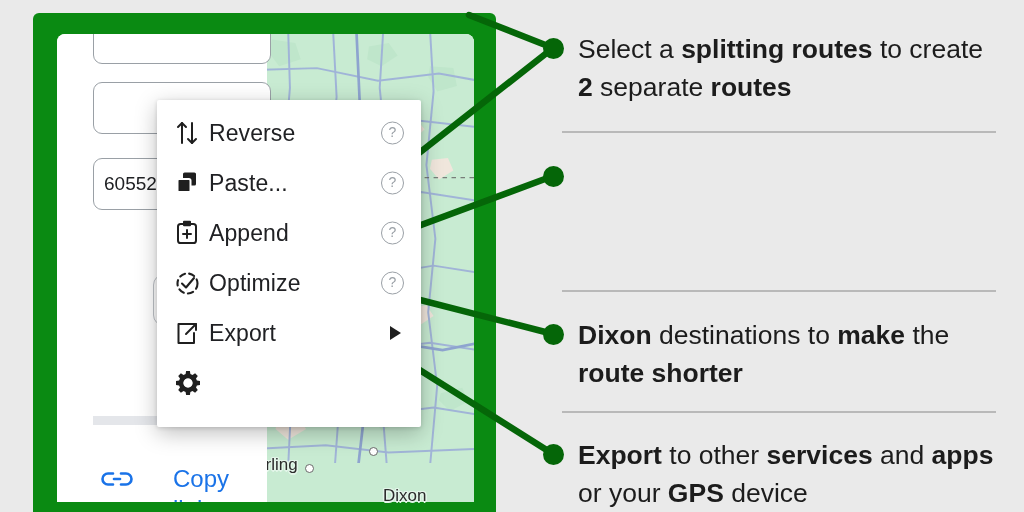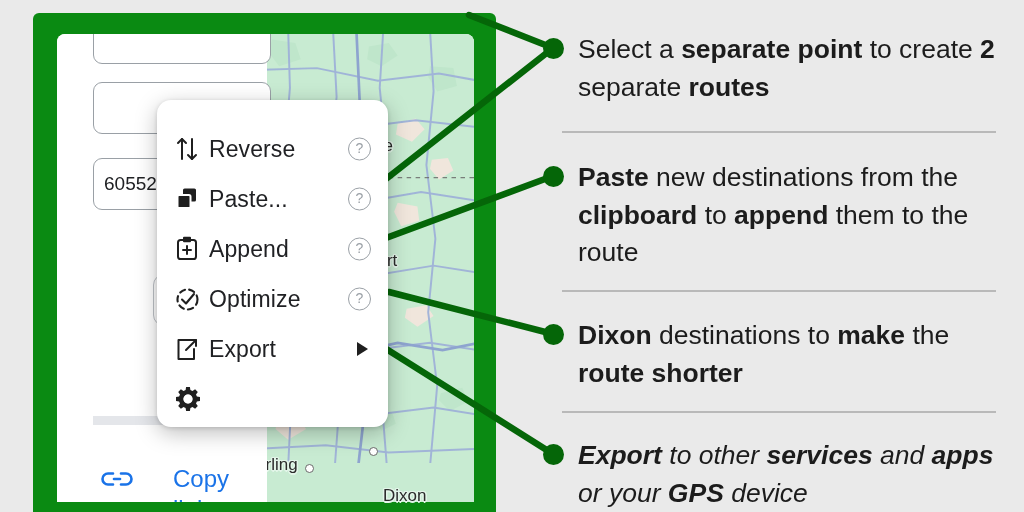--- a/index.html
+++ b/index.html
@@ -73,25 +73,25 @@
     line-height:1.25;
     margin-left:28px;
   }
   .copy-link-row{
     position:absolute;left:44px;top:430px;display:flex;align-items:flex-start;gap:12px;
   }
   .link-icon{width:32px;flex:0 0 32px;padding-top:6px;}
 
   
   .ctx-menu{
-    position:absolute;left:157px;top:100px;width:231px;height:327px;
-    background:#ffffff;border-radius:14px;
+    position:absolute;left:157px;top:100px;width:264px;height:327px;
+    background:#ffffff;border-radius:2px;
     box-shadow:0 6px 22px rgba(0,0,0,.26), 0 1px 4px rgba(0,0,0,.14);
     z-index:6;
-    padding:24px 0;box-sizing:border-box;
+    padding:8px 0;box-sizing:border-box;
   }
   .ctx-item{
     position:relative;height:50px;display:flex;align-items:center;
     padding:0 0 0 18px;box-sizing:border-box;
   }
   .ctx-ico{width:34px;flex:0 0 34px;display:flex;align-items:center;justify-content:flex-start;}
   .ctx-label{
     font-size:23px;color:#202124;letter-spacing:.1px;white-space:nowrap;
   }
   .ctx-help{
@@ -305,27 +305,26 @@
             M11.1 1h3.8l.5 3.1 2.1.9 2.6-1.8 2.7 2.7-1.8 2.6.9 2.1 3.1.5v3.8l-3.1.5-.9 2.1
             1.8 2.6-2.7 2.7-2.6-1.8-2.1.9-.5 3.1h-3.8l-.5-3.1-2.1-.9-2.6 1.8-2.7-2.7 1.8-2.6
             -.9-2.1L1 14.9v-3.8l3.1-.5.9-2.1-1.8-2.6 2.7-2.7 2.6 1.8 2.1-.9z"></path>
           <circle cx="13" cy="13" r="4.4" fill="#ffffff"></circle>
         </svg>
       </span>
     </div>
   </div>
 
   <div class="bullet" style="left:543px;top:38px;"></div>
-  <div class="ann" style="top:31px;">Select a <b>separate point</b> to create <b>2</b> separate <b>routes</b></div>
+  <div class="ann" style="top:31px;">Select a <b>splitting routes</b> to create <b>2</b> separate <b>routes</b></div>
   <div class="sep" style="top:131px;"></div>
 
   <div class="bullet" style="left:543px;top:166px;"></div>
-  <div class="ann" style="top:159px;"><b>Paste</b> new destinations from the <b>clipboard</b> to <b>append</b> them to the route</div>
   <div class="sep" style="top:290px;"></div>
 
   <div class="bullet" style="left:543px;top:324px;"></div>
   <div class="ann" style="top:317px;"><b>Dixon</b> destinations to <b>make</b> the <b>route shorter</b></div>
   <div class="sep" style="top:411px;"></div>
 
   <div class="bullet" style="left:543px;top:444px;"></div>
-  <div class="ann" style="top:437px;font-style:italic;"><b>Export</b> to other <b>services</b> and <b>apps</b> or your <b>GPS</b> device</div>
+  <div class="ann" style="top:437px;"><b>Export</b> to other <b>services</b> and <b>apps</b> or your <b>GPS</b> device</div>
 
 </div>
 
 </body></html>

